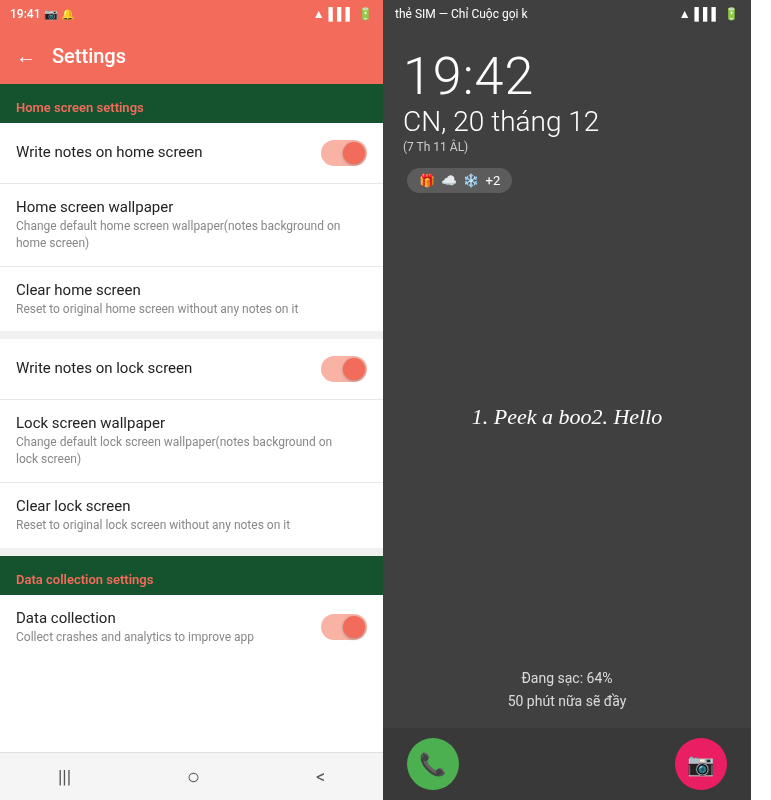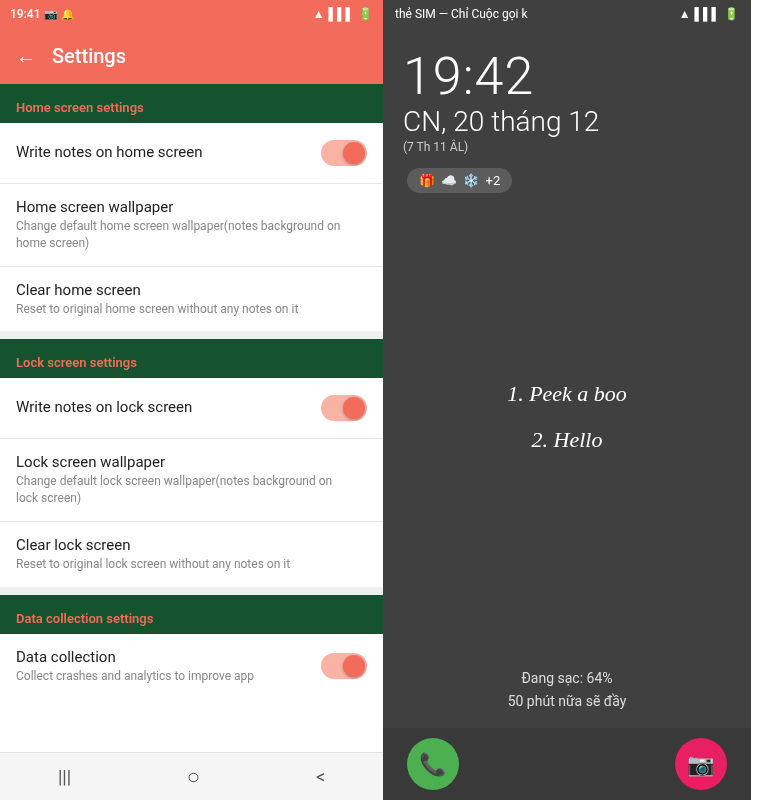--- a/index.html
+++ b/index.html
@@ -236,21 +236,21 @@
       display: flex;
       align-items: center;
       gap: 6px;
       color: white;
       font-size: 13px;
     }
 
     .lock-notes {
       flex: 1;
       display: flex;
-      flex-direction: column;
+      flex-direction: row;
       align-items: center;
       justify-content: center;
       padding: 20px;
     }
 
     .lock-note-text {
       color: white;
       font-size: 22px;
       font-style: italic;
       font-weight: 300;
@@ -347,21 +347,20 @@
 
     <div class="setting-item">
       <div class="setting-item-text">
         <div class="setting-item-title">Clear home screen</div>
         <div class="setting-item-subtitle">Reset to original home screen without any notes on it</div>
       </div>
     </div>
 
     <div class="section-divider"></div>
 
-    <div class="section-header">Lock screen settings</div>
 
     <div class="setting-item">
       <div class="setting-item-text">
         <div class="setting-item-title">Write notes on lock screen</div>
       </div>
       <div class="toggle">
         <div class="toggle-track on"></div>
         <div class="toggle-thumb on"></div>
       </div>
     </div>

